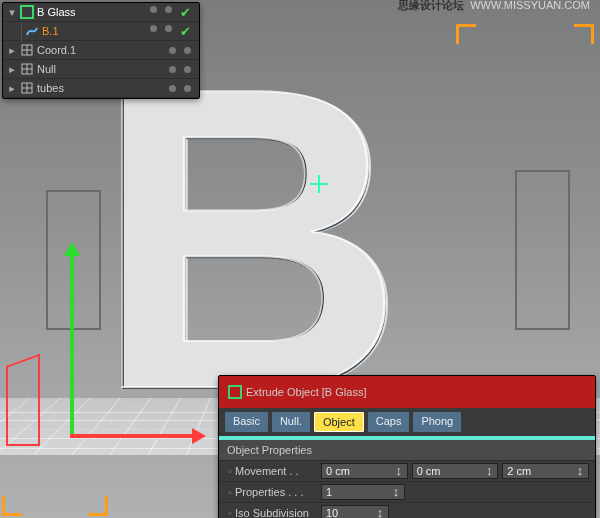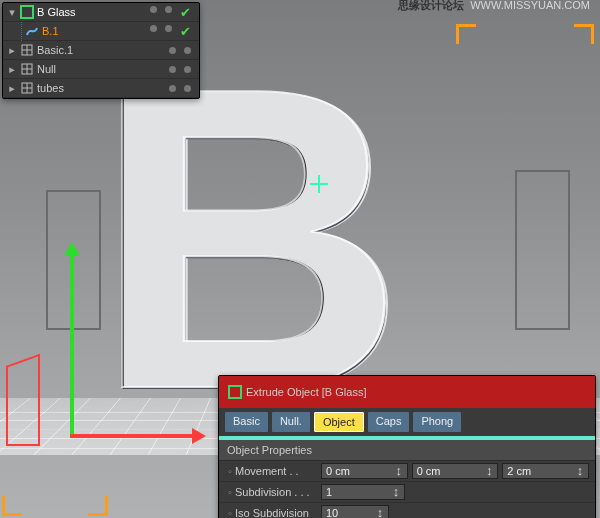--- a/index.html
+++ b/index.html
@@ -141,21 +141,21 @@
     </div>
     <div class="om-row">
       <span class="tree-toggle">▸</span>
       <span class="obj-icon">
         <svg width="14" height="14">
             <rect x="2" y="2" width="10" height="10" fill="none" stroke="#bbb"></rect>
             <line x1="2" y1="7" x2="12" y2="7" stroke="#bbb"></line>
             <line x1="7" y1="2" x2="7" y2="12" stroke="#bbb"></line>
           </svg>
       </span>
-      <span class="obj-label">Basic.1</span>
+      <span class="obj-label">Coord.1</span>
       <span class="dotcol">
           <span class="dot"></span>
           <span class="dot"></span>
         </span>
     </div>
     <div class="om-row">
       <span class="tree-toggle">▸</span>
       <span class="obj-icon">
         <svg width="14" height="14">
             <rect x="2" y="2" width="10" height="10" fill="none" stroke="#bbb"></rect>
@@ -218,21 +218,21 @@
           </div>
         <div class="field">
             <span>2 cm</span>
             <span class="spinner">↕</span>
           </div>
       </div>
     </div>
 
     <div class="prop-row">
       <span class="disc">◦</span>
-      <span class="prop-label">Subdivision . . .</span>
+      <span class="prop-label">Properties . . .</span>
       <div class="field" style="width:84px">
           <span>1</span>
           <span class="spinner">↕</span>
         </div>
     </div>
 
     <div class="prop-row">
       <span class="disc">◦</span>
       <span class="prop-label">Iso Subdivision</span>
       <div class="field" style="width:68px">

